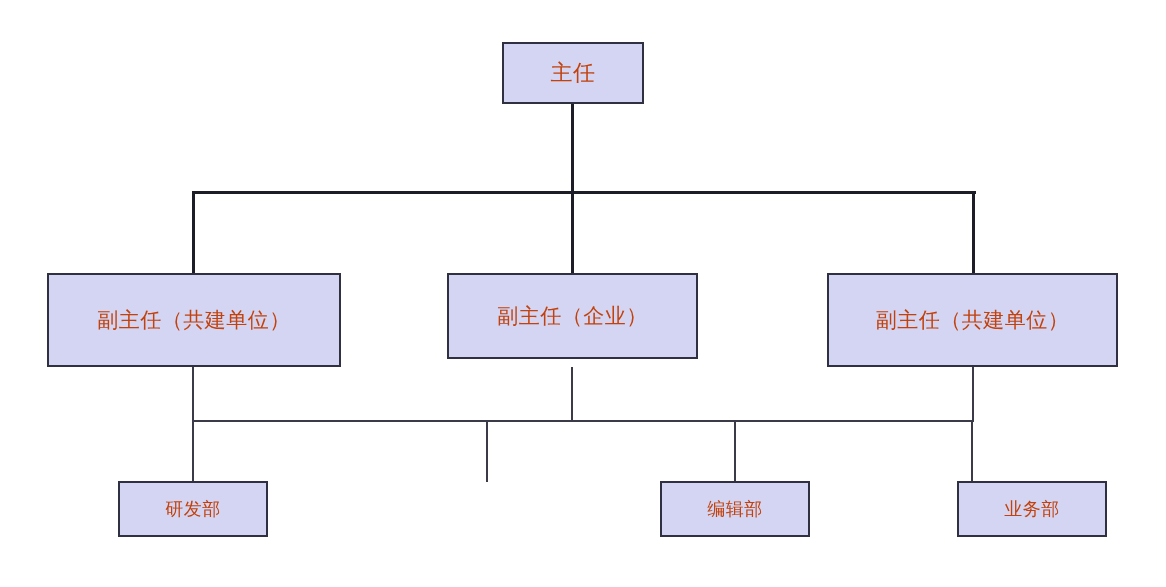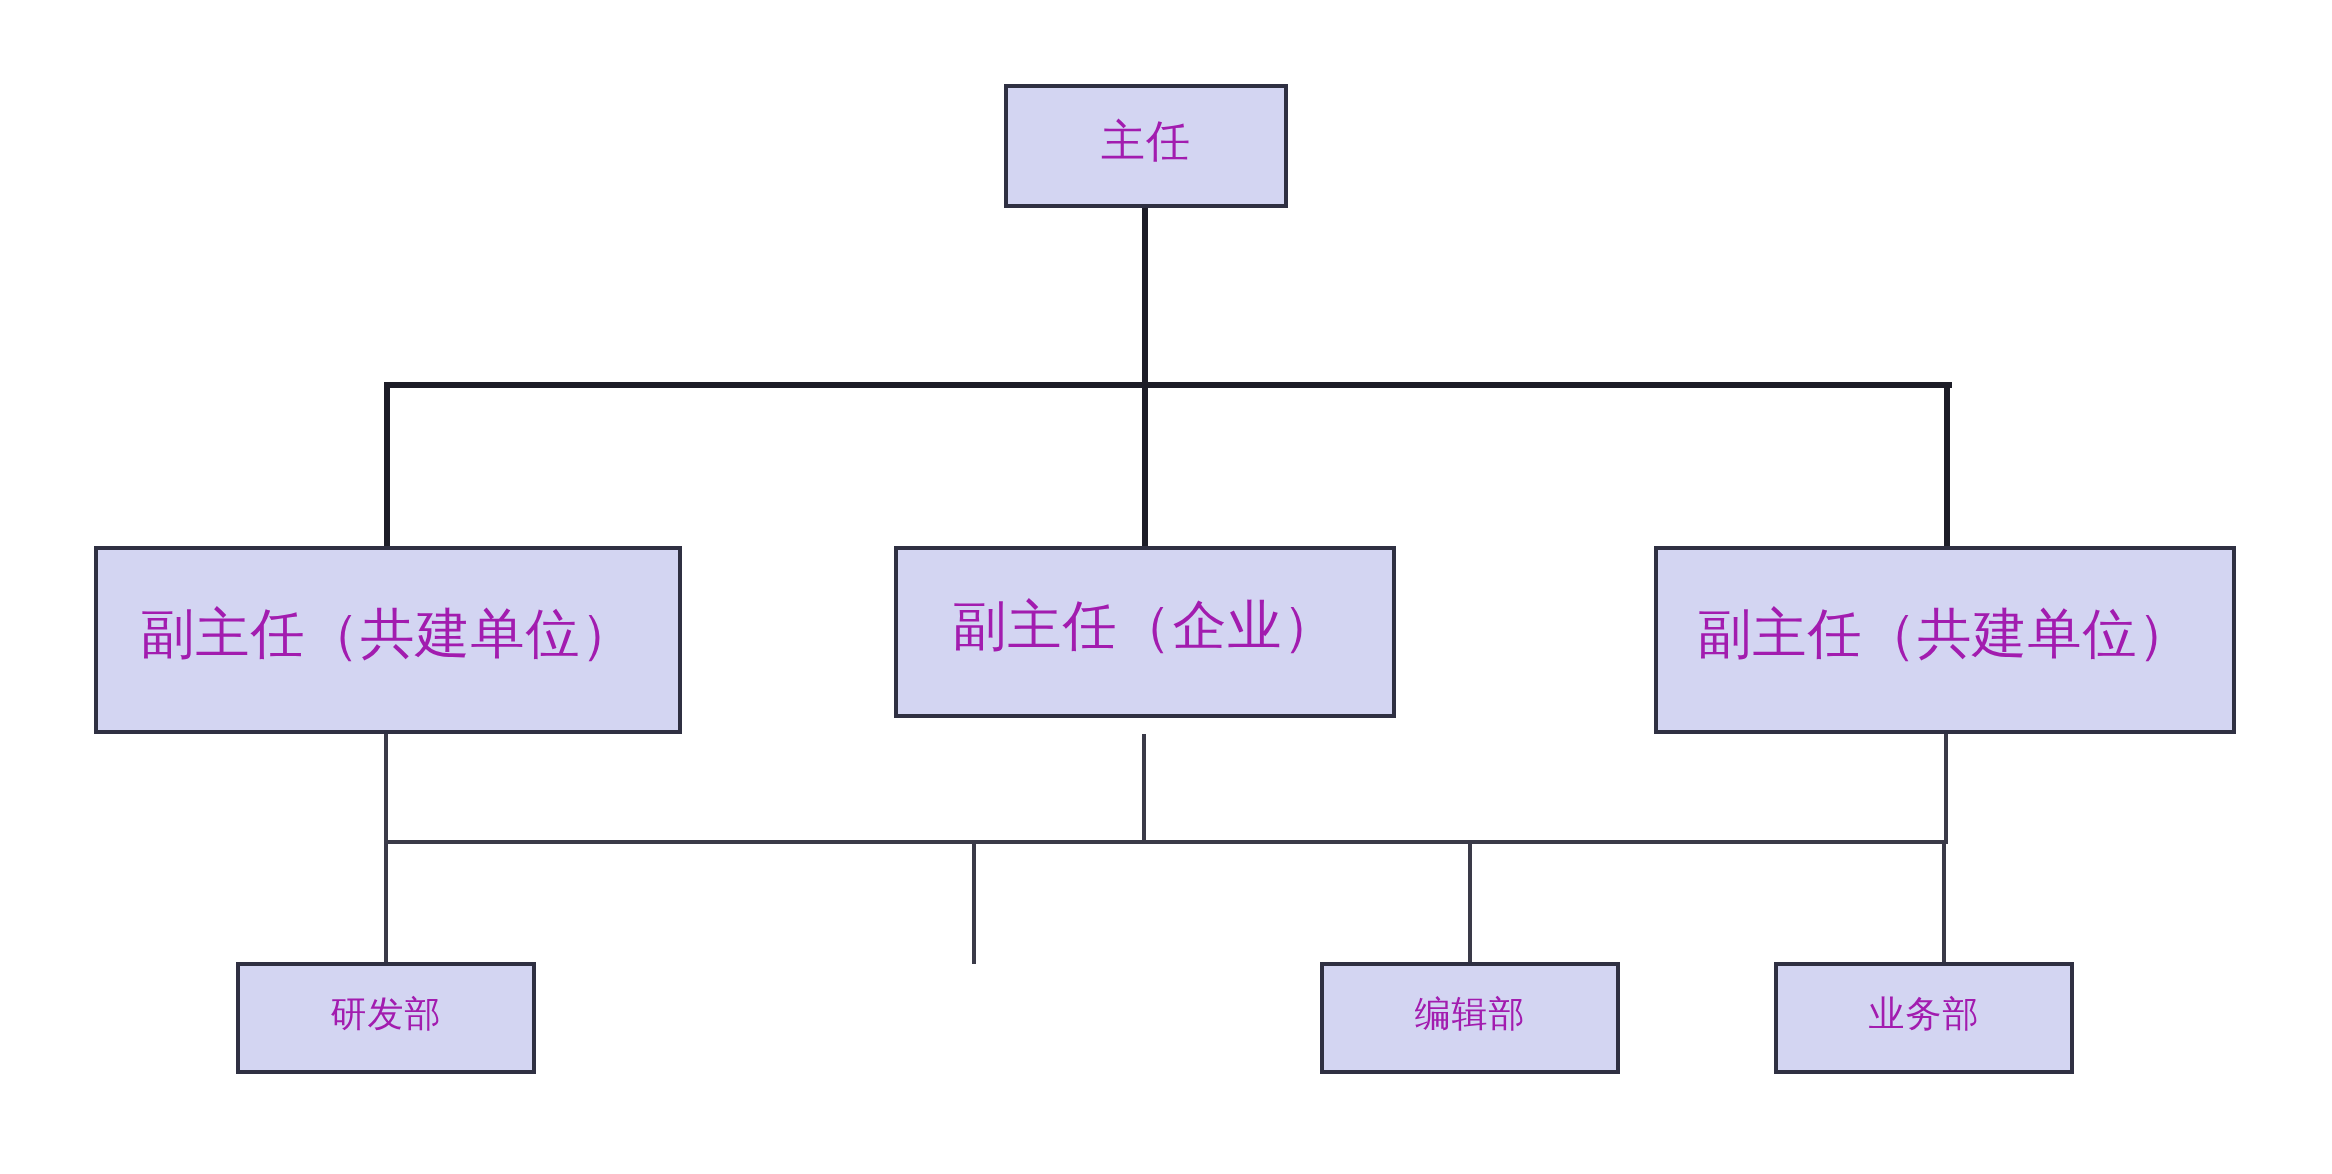--- a/index.html
+++ b/index.html
@@ -23,28 +23,27 @@
     background: #d3d5f2;
     border: 2px solid #2f3042;
     display: flex;
     align-items: center;
     justify-content: center;
     z-index: 3;
   }
   .node-label {
     font-size: 21px;
     line-height: 1;
-    color: #a21caf;
+    color: #c2410c;
     letter-spacing: 0.5px;
     white-space: nowrap;
     font-weight: 400;
-    font-family: Liberation Mono, monospace;
   }
   .node.level-1 .node-label { font-size: 22px; }
-  .node.level-2 .node-label { font-size: 27px; }
+  .node.level-2 .node-label { font-size: 21px; }
   .node.level-3 .node-label { font-size: 18px; }
 
   .connector {
     position: absolute;
     background: #1d1d27;
     z-index: 1;
   }
   .connector.h { height: 3px; }
   .connector.v { width: 3px; }
   .connector.thin.h { height: 2px; background: #3a3a48; }
@@ -94,17 +93,17 @@
 
   <div class="node level-3" style="left:118px; top:481px; width:150px; height:56px;">
     <span class="node-label">研发部</span>
   </div>
 
 
   <div class="node level-3" style="left:660px; top:481px; width:150px; height:56px;">
     <span class="node-label">编辑部</span>
   </div>
 
-  <div class="node level-3" style="left:887px; top:481px; width:150px; height:56px;">
+  <div class="node level-3" style="left:957px; top:481px; width:150px; height:56px;">
     <span class="node-label">业务部</span>
   </div>
 
 </div>
 
 </body></html>

